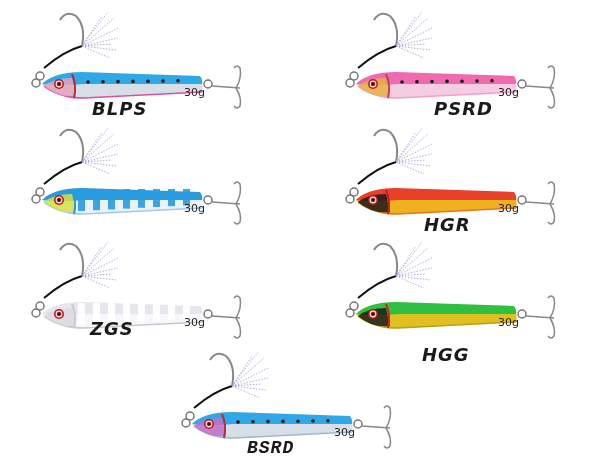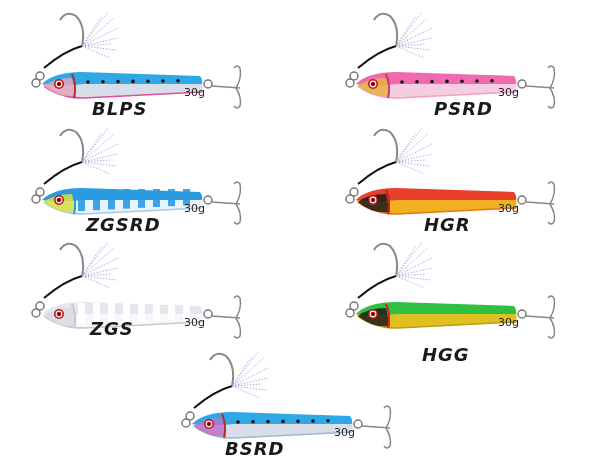--- a/index.html
+++ b/index.html
@@ -152,21 +152,20 @@
       <circle cx="55" cy="78" r="3.4" fill="#f4f4f4"></circle>
       <circle cx="55" cy="78" r="2.3" fill="#c01818"></circle>
       <circle cx="55" cy="78" r="1.2" fill="#111"></circle>
 
       <circle cx="204" cy="78" r="4" stroke="#777" stroke-width="1.5" fill="none"></circle>
       <path d="M208 80 L 236 82" stroke="#888" stroke-width="1.5" fill="none"></path>
       <path d="M232 82 Q 238 72 236 62 Q 233 58 230 62" stroke="#888" stroke-width="1.5" fill="none"></path>
       <path d="M232 82 Q 238 92 236 100 Q 233 104 230 100" stroke="#888" stroke-width="1.5" fill="none"></path>
     </svg>
     <span class="weight" style="left: 180px; top: 80px;">30g</span>
-    <span class="label" style="left: 82px; top: 92px;">ZGSRD</span>
   </div>
     <div class="lure" style="left: 318px; top: 122px;">
     <svg width="240" height="110" viewBox="0 0 240 110">
 
       <path d="M40 62 Q 60 45 78 40" stroke="#111" stroke-width="2" fill="none"></path>
       <path d="M78 40 Q 82 20 72 10 Q 62 4 56 14" stroke="#888" stroke-width="2" fill="none"></path>
 
       <g class="feather" stroke="#9a9ad8" stroke-width="0.8" stroke-dasharray="1.5,1.5" fill="none">
         <path d="M78 40 L 104 6"></path>
           <path d="M78 40 L 110 12"></path>
@@ -333,15 +332,15 @@
       <circle cx="55" cy="78" r="3.4" fill="#f4f4f4"></circle>
       <circle cx="55" cy="78" r="2.3" fill="#c01818"></circle>
       <circle cx="55" cy="78" r="1.2" fill="#111"></circle>
 
       <circle cx="204" cy="78" r="4" stroke="#777" stroke-width="1.5" fill="none"></circle>
       <path d="M208 80 L 236 82" stroke="#888" stroke-width="1.5" fill="none"></path>
       <path d="M232 82 Q 238 72 236 62 Q 233 58 230 62" stroke="#888" stroke-width="1.5" fill="none"></path>
       <path d="M232 82 Q 238 92 236 100 Q 233 104 230 100" stroke="#888" stroke-width="1.5" fill="none"></path>
     </svg>
     <span class="weight" style="left: 180px; top: 80px;">30g</span>
-    <span class="label" style="left: 71px; top: 92px;">BSRD</span>
+    <span class="label" style="left: 93px; top: 92px; font-family: Liberation Mono, monospace;">BSRD</span>
   </div>
   </div>
 
 </body></html>

